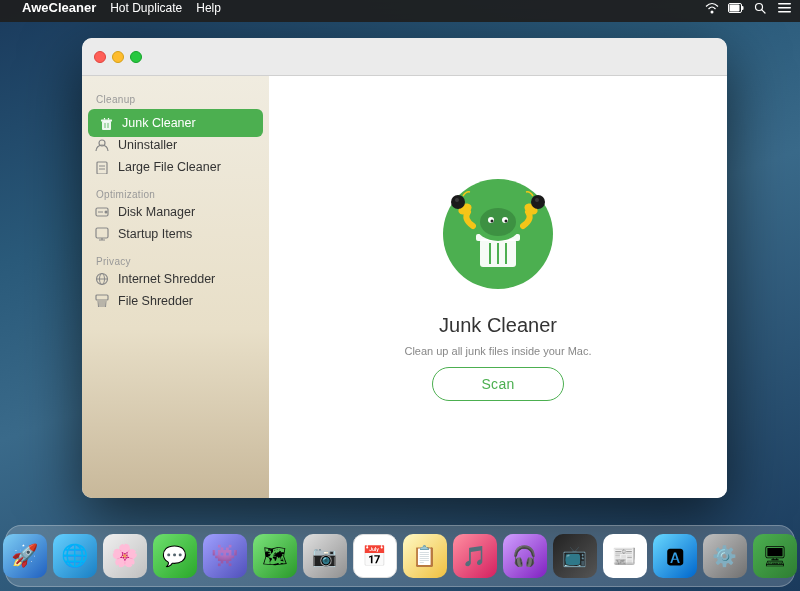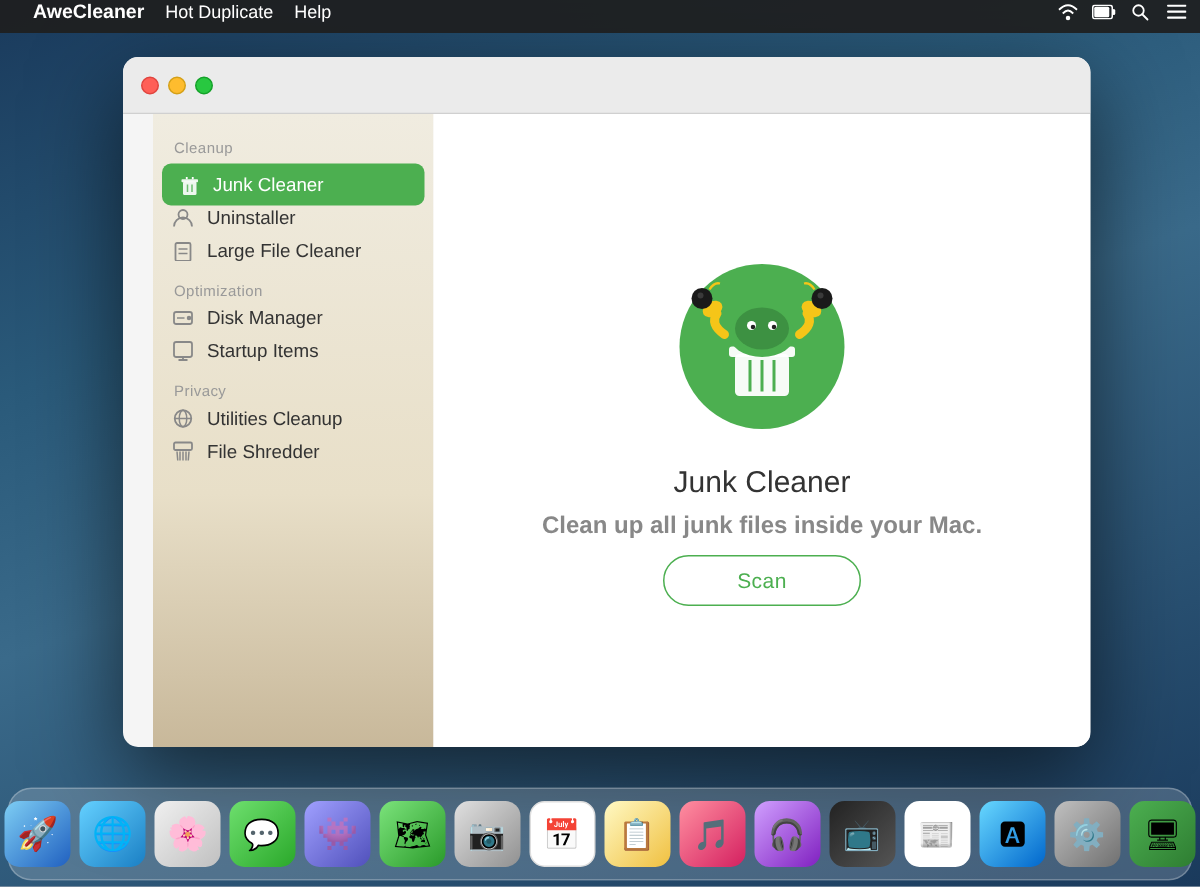--- a/index.html
+++ b/index.html
@@ -115,21 +115,20 @@
       overflow: hidden;
     }
 
     
     .sidebar {
       width: 187px;
       background: linear-gradient(180deg, #f0ece0 0%, #e8dfc8 60%, #c8b89a 100%);
       flex-shrink: 0;
       padding-top: 10px;
       overflow-y: auto;
-      margin-left: 20px;
     }
     .sidebar-section-label {
       font-size: 10px;
       color: #999;
       text-transform: none;
       padding: 8px 14px 4px 14px;
       letter-spacing: 0.3px;
     }
     .sidebar-item {
       display: flex;
@@ -182,24 +181,23 @@
       width: 120px;
       height: 120px;
     }
     .feature-title {
       font-size: 20px;
       font-weight: 500;
       color: #333;
       margin-bottom: 8px;
     }
     .feature-desc {
-      font-size: 16px;
+      font-size: 11px;
       color: #888;
       margin-bottom: 10px;
-      font-weight: bold;
     }
     .scan-button {
       border: 1.5px solid #4caf50;
       background: transparent;
       color: #4caf50;
       font-size: 14px;
       padding: 8px 48px;
       border-radius: 20px;
       cursor: pointer;
       font-family: inherit;
@@ -361,21 +359,21 @@
 
         <div class="sidebar-section-label">Privacy</div>
         <div class="sidebar-item">
           <span class="item-icon">
             <svg width="14" height="14" viewBox="0 0 14 14" fill="none">
               <circle cx="7" cy="7" r="5.5" stroke="#888" stroke-width="1.2"></circle>
               <ellipse cx="7" cy="7" rx="2.5" ry="5.5" stroke="#888" stroke-width="1"></ellipse>
               <line x1="1.5" y1="7" x2="12.5" y2="7" stroke="#888" stroke-width="1"></line>
             </svg>
           </span>
-          <span>Utilities Cleanup</span>
+          <span>Internet Shredder</span>
         </div>
         <div class="sidebar-item">
           <span class="item-icon">
             <svg width="14" height="14" viewBox="0 0 14 14" fill="none">
               <rect x="1" y="1" width="12" height="5" rx="1" stroke="#888" stroke-width="1.2"></rect>
               <line x1="3" y1="7" x2="3.5" y2="13" stroke="#888" stroke-width="1"></line>
               <line x1="5" y1="7" x2="5" y2="13" stroke="#888" stroke-width="1"></line>
               <line x1="7" y1="7" x2="7" y2="13" stroke="#888" stroke-width="1"></line>
               <line x1="9" y1="7" x2="9" y2="13" stroke="#888" stroke-width="1"></line>
               <line x1="11" y1="7" x2="10.5" y2="13" stroke="#888" stroke-width="1"></line>

